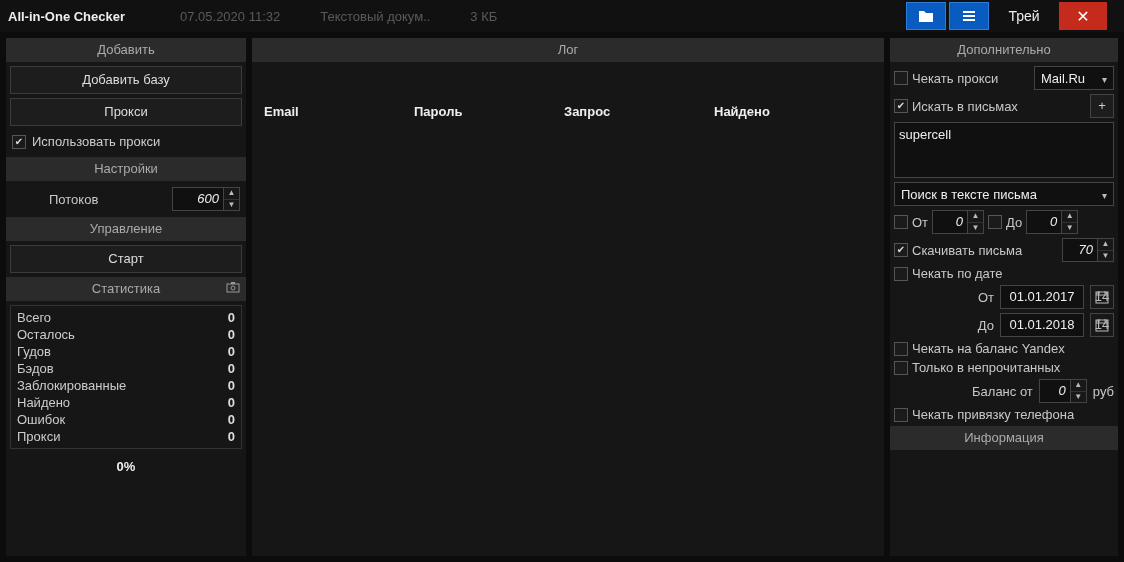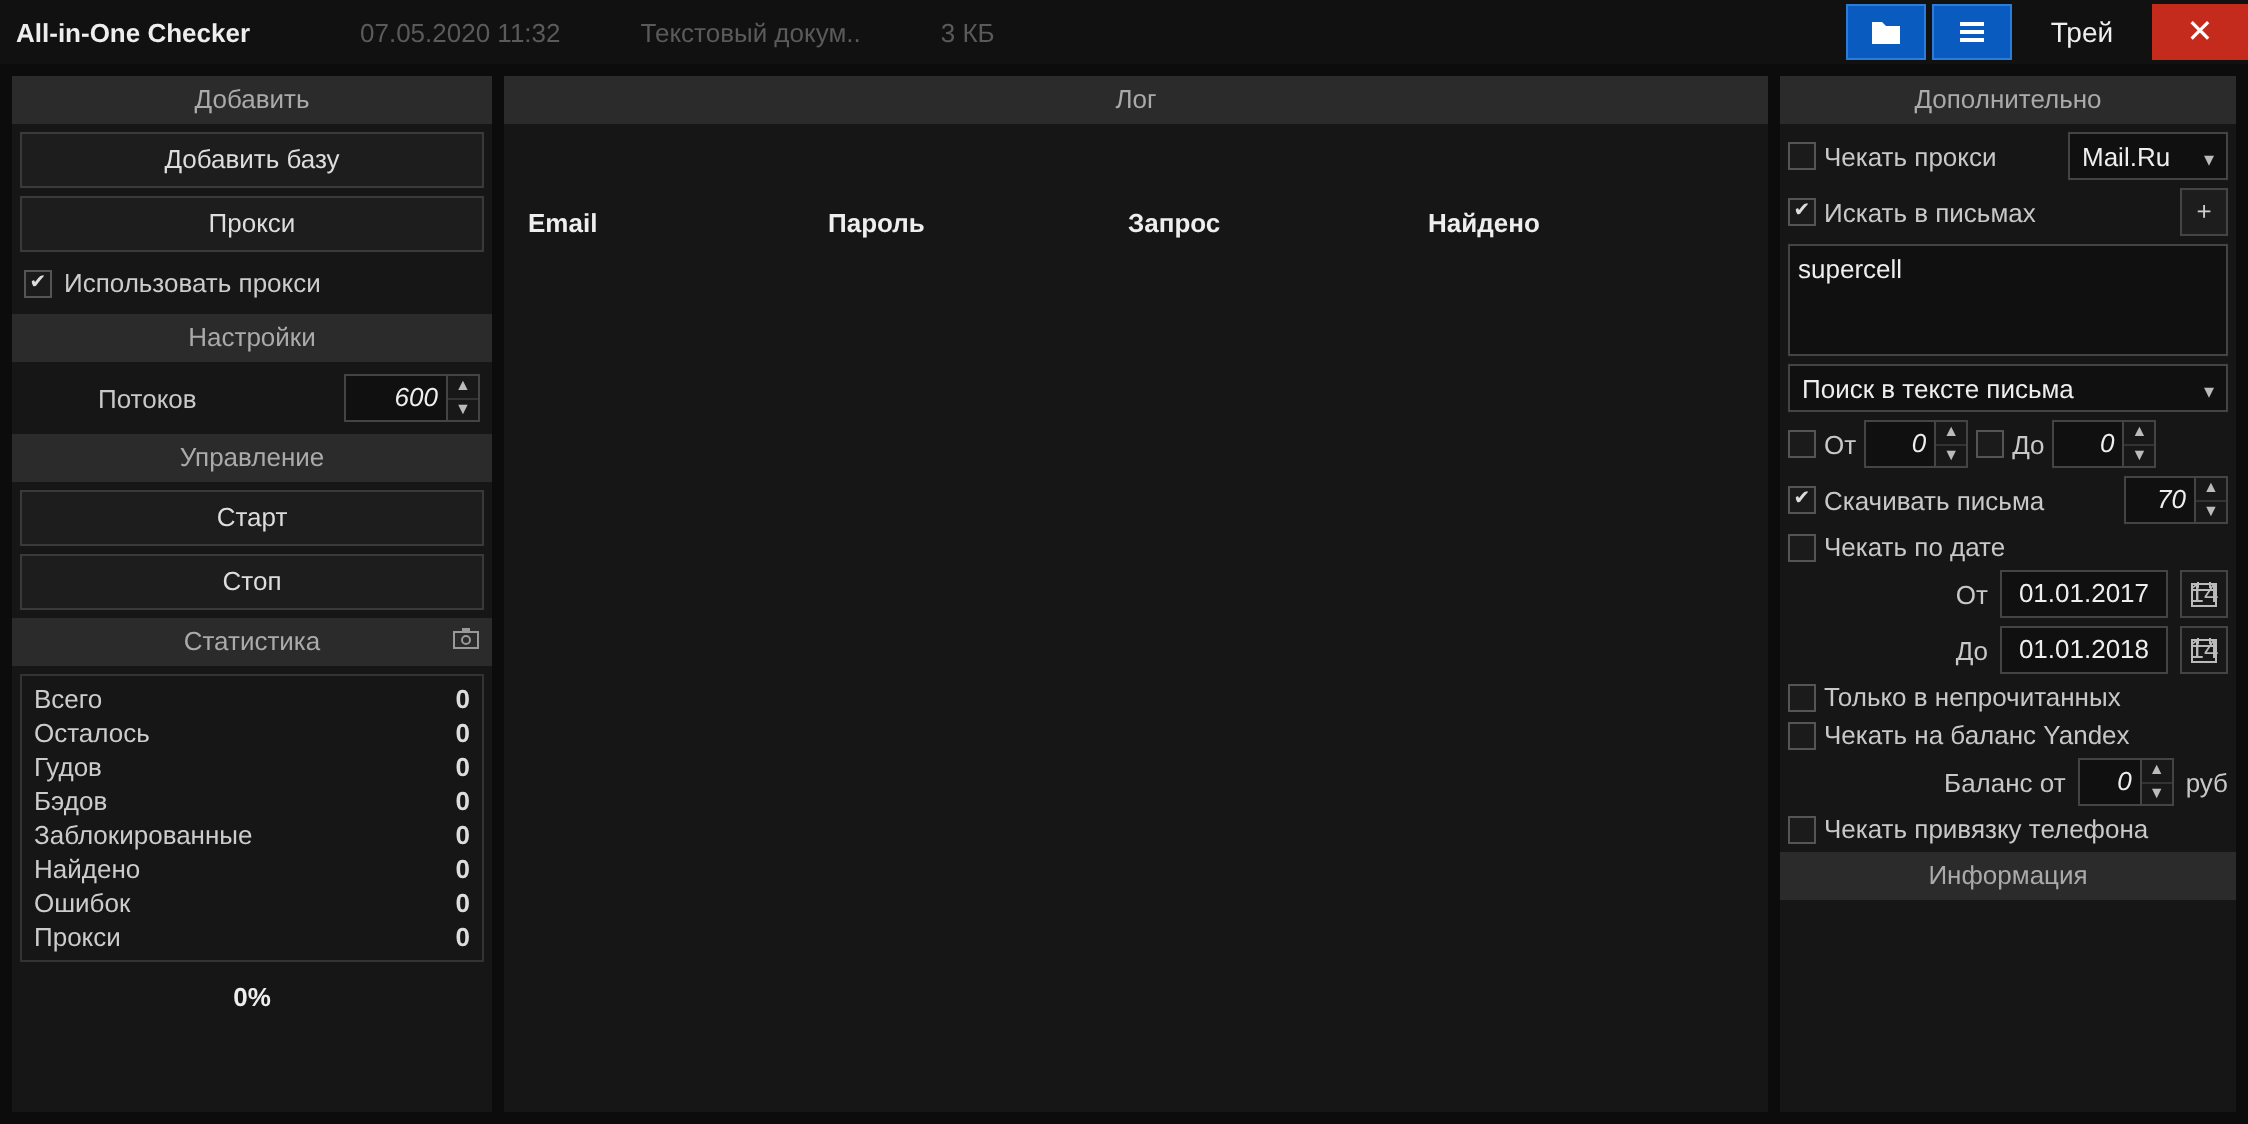--- a/index.html
+++ b/index.html
@@ -1,21 +1,21 @@
 <!DOCTYPE html>
 <html><head>
 <meta charset="utf-8">
 <style>
 * { box-sizing: border-box; margin: 0; padding: 0; font-family: "Segoe UI", Tahoma, sans-serif; font-size: 13px; }
 html, body { width: 1124px; height: 562px; background: #0c0c0c; color: #c8c8c8; overflow: hidden; }
 
 .titlebar { height: 32px; background: #111; display: flex; align-items: center; }
 .titlebar .title { color: #eee; font-weight: 600; padding: 0 8px; width: 170px; }
 .titlebar .bgrow { flex: 1; display: flex; gap: 40px; color: #5a5a5a; padding-left: 10px; }
-.titlebar .rbtns { display: flex; gap: 3px; padding-right: 0; }
+.titlebar .rbtns { display: flex; gap: 3px; padding-right: 17px; }
 .tb-btn { width: 40px; height: 28px; display: flex; align-items: center; justify-content: center; color: #fff; font-size: 14px; }
 .tb-blue { background: #0a5bbf; border: 1px solid #2b7dd9; }
 .tb-tray { width: 64px; background: #111; color: #eee; font-size: 14px; }
 .tb-close { width: 48px; background: #c42b1c; font-size: 16px; }
 
 .wrap { display: flex; height: calc(100% - 32px); padding: 6px; gap: 6px; }
 .col { background: #161616; display: flex; flex-direction: column; gap: 4px; }
 .col-left { width: 240px; }
 .col-mid  { flex: 1; gap: 32px; }
 .col-right{ width: 228px; }
@@ -106,21 +106,20 @@
       <div class="num-wrap">
         <div class="num">600</div>
         <div class="spinner">
             <div>▲</div>
             <div>▼</div>
           </div>
       </div>
     </div>
     <div class="section-hdr">Управление</div>
     <div class="btn">Старт</div>
-    <div class="btn">Стоп</div>
     <div class="section-hdr">
       <span>Статистика</span>
       <span class="cam">
         <svg width="14" height="12" viewBox="0 0 14 12">
             <rect x="1" y="3" width="12" height="8" fill="none" stroke="#999"></rect>
             <rect x="5" y="1" width="4" height="2" fill="#999"></rect>
             <circle cx="7" cy="7" r="2" fill="none" stroke="#999"></circle>
           </svg>
       </span>
     </div>
@@ -244,25 +243,25 @@
         <div class="cal-icon">
             <svg width="14" height="14" viewBox="0 0 14 14">
               <rect x="1" y="2" width="12" height="11" fill="none" stroke="#bbb"></rect>
               <path stroke="#bbb" d="M1 5h12M4 1v3M10 1v3"></path>
               <text x="7" y="11" text-anchor="middle" font-size="7" fill="#bbb">14</text>
             </svg>
           </div>
       </div>
       <div class="row-flex">
           <span class="chk"></span>
+          <span>Чекать на баланс Yandex</span>
+        </div>
+      <div class="row-flex">
+          <span class="chk"></span>
           <span>Только в непрочитанных</span>
-        </div>
-      <div class="row-flex">
-          <span class="chk"></span>
-          <span>Чекать на баланс Yandex</span>
         </div>
       <div class="row-flex" style="justify-content:flex-end;gap:6px;">
         <span>Баланс от</span>
         <div class="num-wrap">
             <div class="num" style="width:32px">0</div>
             <div class="spinner">
               <div>▲</div>
               <div>▼</div>
             </div>
           </div>

